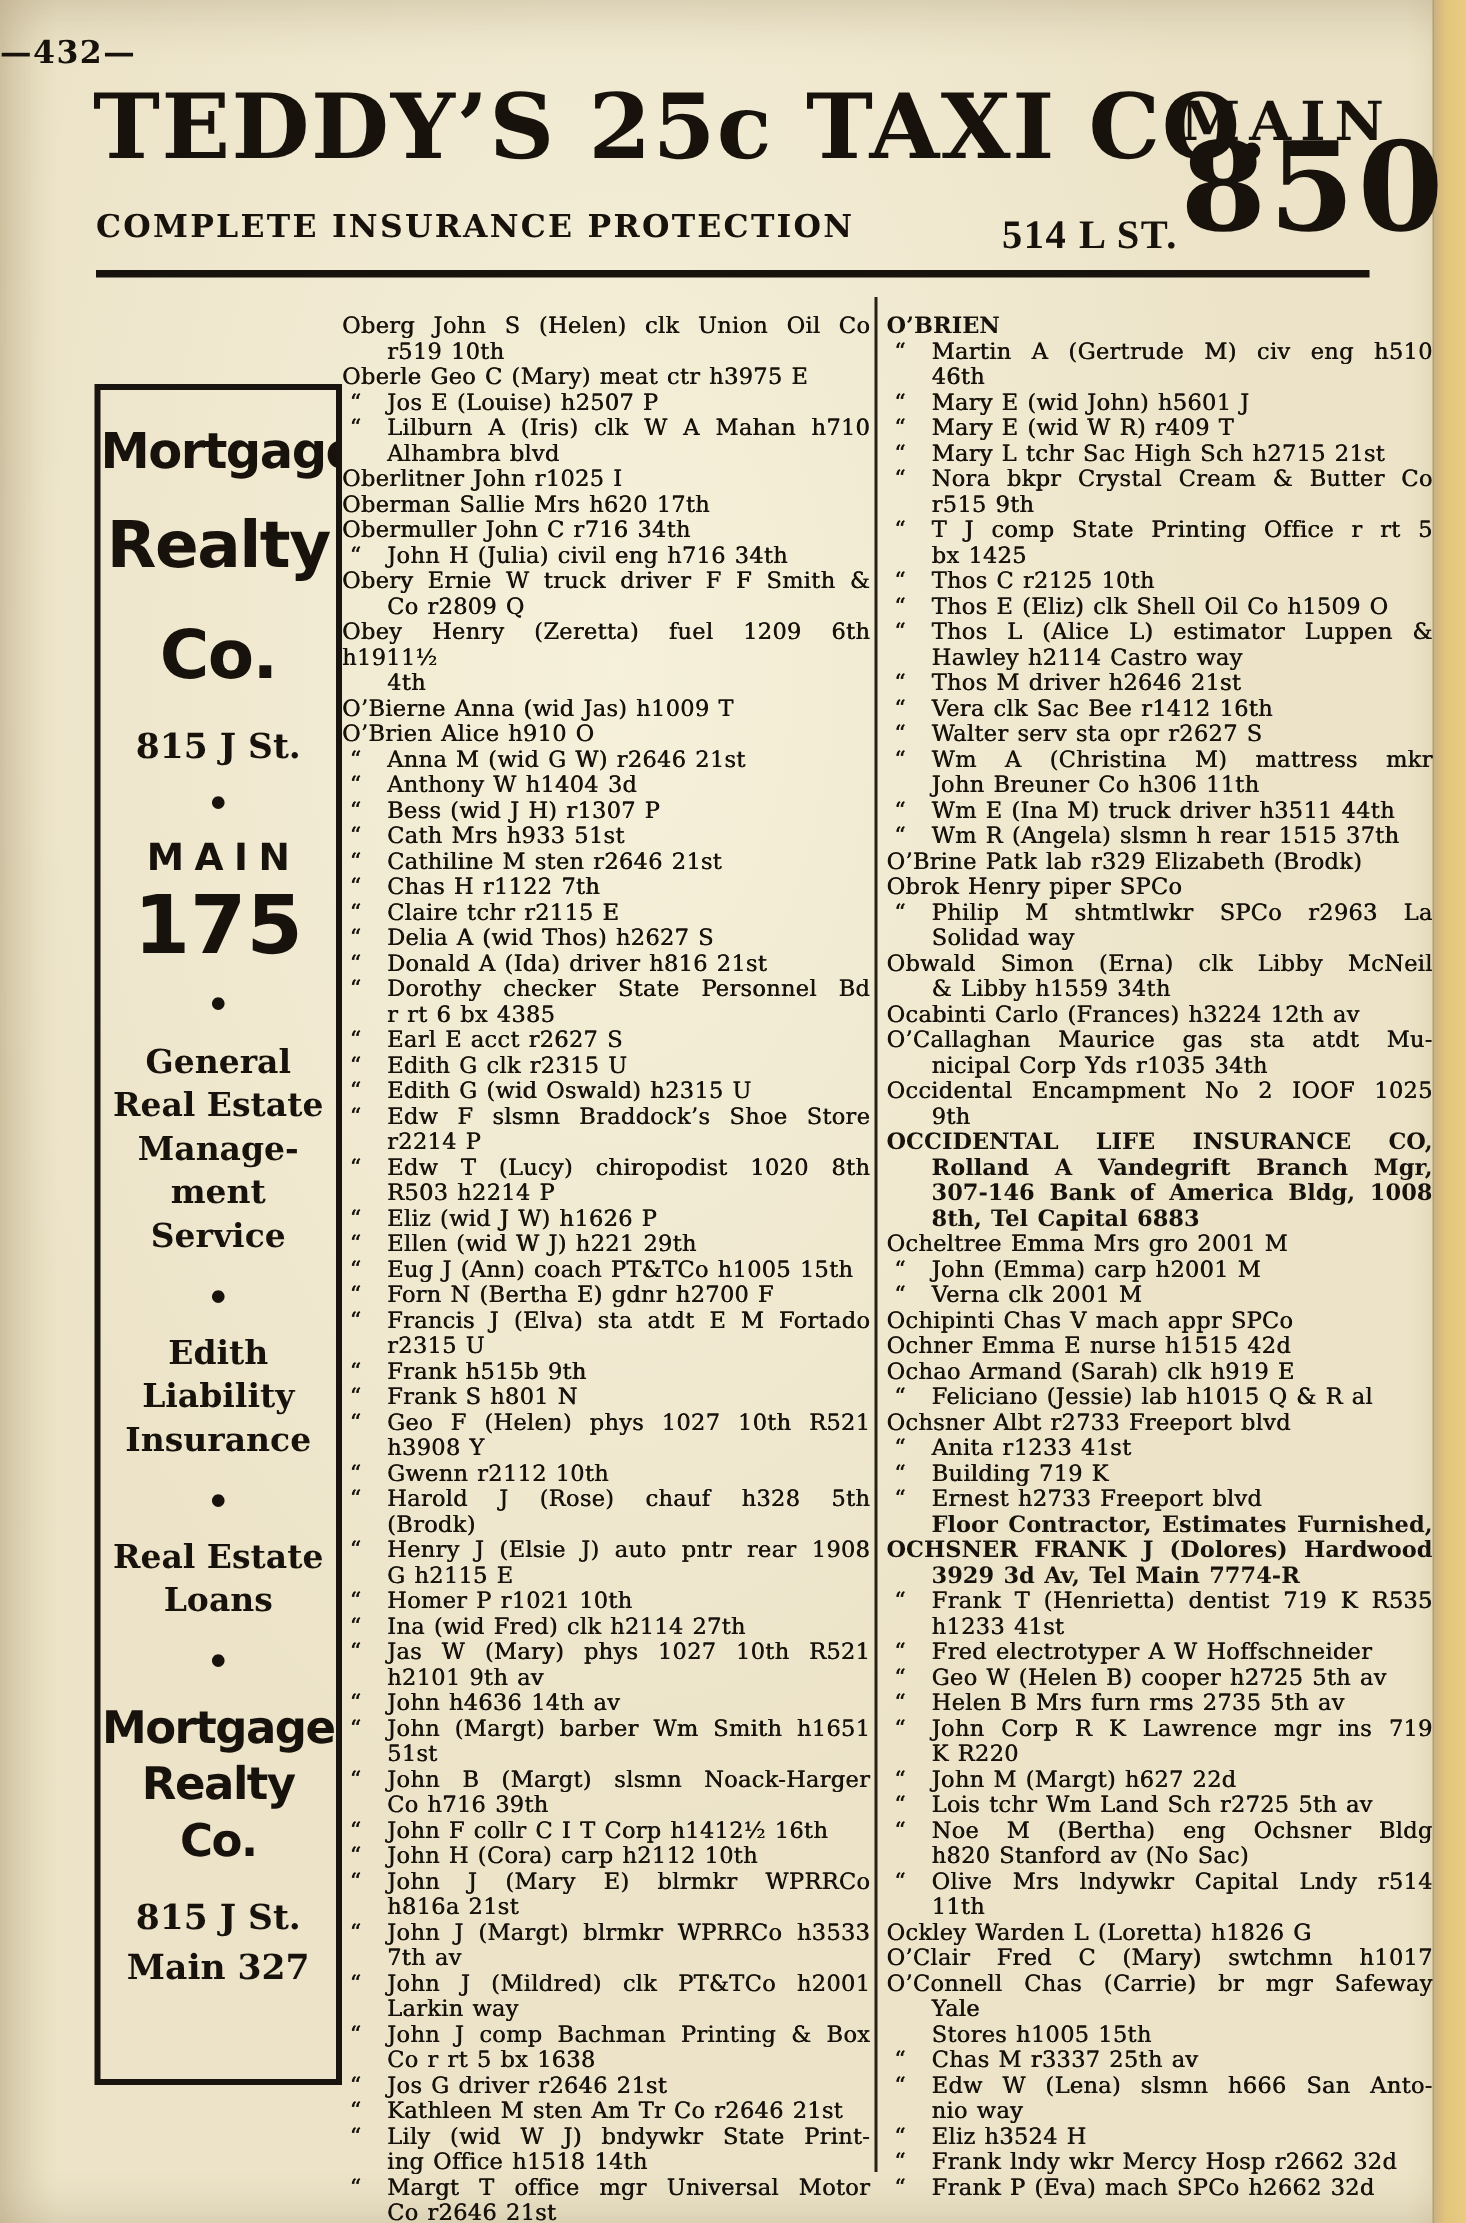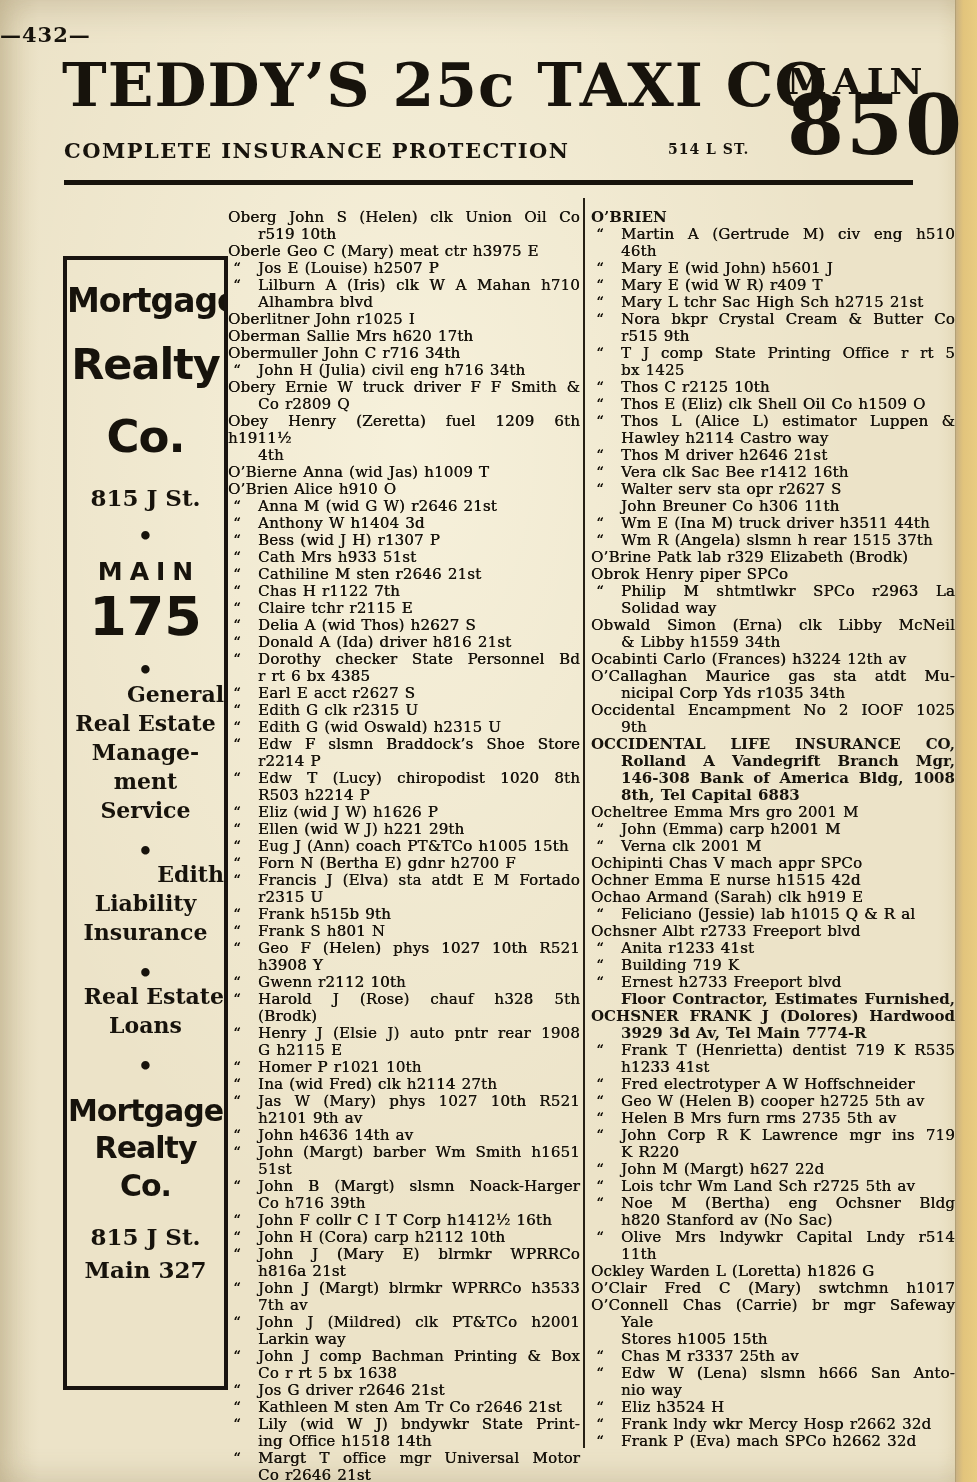--- a/index.html
+++ b/index.html
@@ -38,38 +38,38 @@
   .ad-num{
     position:absolute;left:787px;top:84px;
     font-size:82px;font-weight:bold;letter-spacing:2px;line-height:1;white-space:nowrap;
   }
   .ad-tag{
     position:absolute;left:64px;top:138px;
     font-size:21px;font-weight:bold;letter-spacing:1.5px;white-space:nowrap;
   }
   .ad-addr{
     position:absolute;left:668px;top:141px;
-    font-size:14px;font-weight:bold;letter-spacing:1px;white-space:nowrap;
+    font-size:27px;font-weight:bold;letter-spacing:1px;white-space:nowrap;font-family:Liberation Serif, serif;
   }
   .rule{position:absolute;left:64px;top:180px;width:849px;height:5px;background:#17130c;}
 
   
   .sidebar{
     position:absolute;left:63px;top:256px;width:157px;height:1126px;
     border:4px solid #191410;text-align:center;overflow:hidden;
   }
   .sb-brandlg{font-family:"DejaVu Sans",sans-serif;font-weight:bold;font-size:33px;letter-spacing:-1px;line-height:1;margin-top:24px;}
   .sb-brandxl{font-family:"DejaVu Sans",sans-serif;font-weight:bold;font-size:43px;letter-spacing:-1px;line-height:1;margin-top:26px;}
   .sb-brandco{font-family:"DejaVu Sans",sans-serif;font-weight:bold;font-size:45px;letter-spacing:-1px;line-height:1;margin-top:28px;}
   .sb-addr{font-size:23px;font-weight:bold;margin-top:26px;line-height:1.1;}
   .sb-dot{font-size:24px;font-weight:bold;line-height:.8;margin-top:16px;}
   .sb-main{font-family:"DejaVu Sans",sans-serif;font-weight:bold;font-size:25px;letter-spacing:7px;margin-top:12px;text-indent:7px;}
   .sb-num{font-family:"DejaVu Sans",sans-serif;font-weight:bold;font-size:54px;line-height:1;margin-top:4px;}
   .sb-svc{font-size:22px;font-weight:bold;line-height:1.32;}
-  .sb-svc.first{text-align:right;}
+  .sb-svc.first{margin-top:14px;}
   .sb-brand2{font-family:"DejaVu Sans",sans-serif;font-weight:bold;font-size:30px;letter-spacing:-1px;line-height:1.25;}
   .sb-brand2.first{margin-top:16px;}
   .sb-addr2{font-size:23px;font-weight:bold;line-height:1.45;}
   .sb-addr2.first{margin-top:16px;}
 
   
   .col{
     position:absolute;top:180px;font-size:15px;line-height:17px;
     letter-spacing:.2px;word-spacing:1px;margin-top:29px;
   }
@@ -221,37 +221,38 @@
     <div class="ln cont fin">r515 9th</div>
     <div class="ln"><span class="ditto">“</span>T J comp State Printing Office r rt 5</div>
     <div class="ln cont fin">bx 1425</div>
     <div class="ln fin"><span class="ditto">“</span>Thos C r2125 10th</div>
     <div class="ln fin"><span class="ditto">“</span>Thos E (Eliz) clk Shell Oil Co h1509 O</div>
     <div class="ln"><span class="ditto">“</span>Thos L (Alice L) estimator Luppen &amp;</div>
     <div class="ln cont fin">Hawley h2114 Castro way</div>
     <div class="ln fin"><span class="ditto">“</span>Thos M driver h2646 21st</div>
     <div class="ln fin"><span class="ditto">“</span>Vera clk Sac Bee r1412 16th</div>
     <div class="ln fin"><span class="ditto">“</span>Walter serv sta opr r2627 S</div>
+    <div class="ln"><span class="ditto">“</span>Wm A (Christina M) mattress mkr</div>
     <div class="ln cont fin">John Breuner Co h306 11th</div>
     <div class="ln fin"><span class="ditto">“</span>Wm E (Ina M) truck driver h3511 44th</div>
     <div class="ln fin"><span class="ditto">“</span>Wm R (Angela) slsmn h rear 1515 37th</div>
     <div class="ln fin">O’Brine Patk lab r329 Elizabeth (Brodk)</div>
     <div class="ln fin">Obrok Henry piper SPCo</div>
     <div class="ln"><span class="ditto">“</span>Philip M shtmtlwkr SPCo r2963 La</div>
     <div class="ln cont fin">Solidad way</div>
     <div class="ln">Obwald Simon (Erna) clk Libby McNeil</div>
     <div class="ln cont fin">&amp; Libby h1559 34th</div>
     <div class="ln fin">Ocabinti Carlo (Frances) h3224 12th av</div>
     <div class="ln">O’Callaghan Maurice gas sta atdt Mu-</div>
     <div class="ln cont fin">nicipal Corp Yds r1035 34th</div>
     <div class="ln">Occidental Encampment No 2 IOOF 1025</div>
     <div class="ln cont fin">9th</div>
     <div class="ln bd">OCCIDENTAL LIFE INSURANCE CO,</div>
     <div class="ln cont bd">Rolland A Vandegrift Branch Mgr,</div>
-    <div class="ln cont bd">146-308 Bank of America Bldg, 1008</div>
+    <div class="ln cont bd">307-146 Bank of America Bldg, 1008</div>
     <div class="ln cont fin bd">8th, Tel Capital 6883</div>
     <div class="ln fin">Ocheltree Emma Mrs gro 2001 M</div>
     <div class="ln fin"><span class="ditto">“</span>John (Emma) carp h2001 M</div>
     <div class="ln fin"><span class="ditto">“</span>Verna clk 2001 M</div>
     <div class="ln fin">Ochipinti Chas V mach appr SPCo</div>
     <div class="ln fin">Ochner Emma E nurse h1515 42d</div>
     <div class="ln fin">Ochao Armand (Sarah) clk h919 E</div>
     <div class="ln fin"><span class="ditto">“</span>Feliciano (Jessie) lab h1015 Q &amp; R al</div>
     <div class="ln fin">Ochsner Albt r2733 Freeport blvd</div>
     <div class="ln fin"><span class="ditto">“</span>Anita r1233 41st</div>

